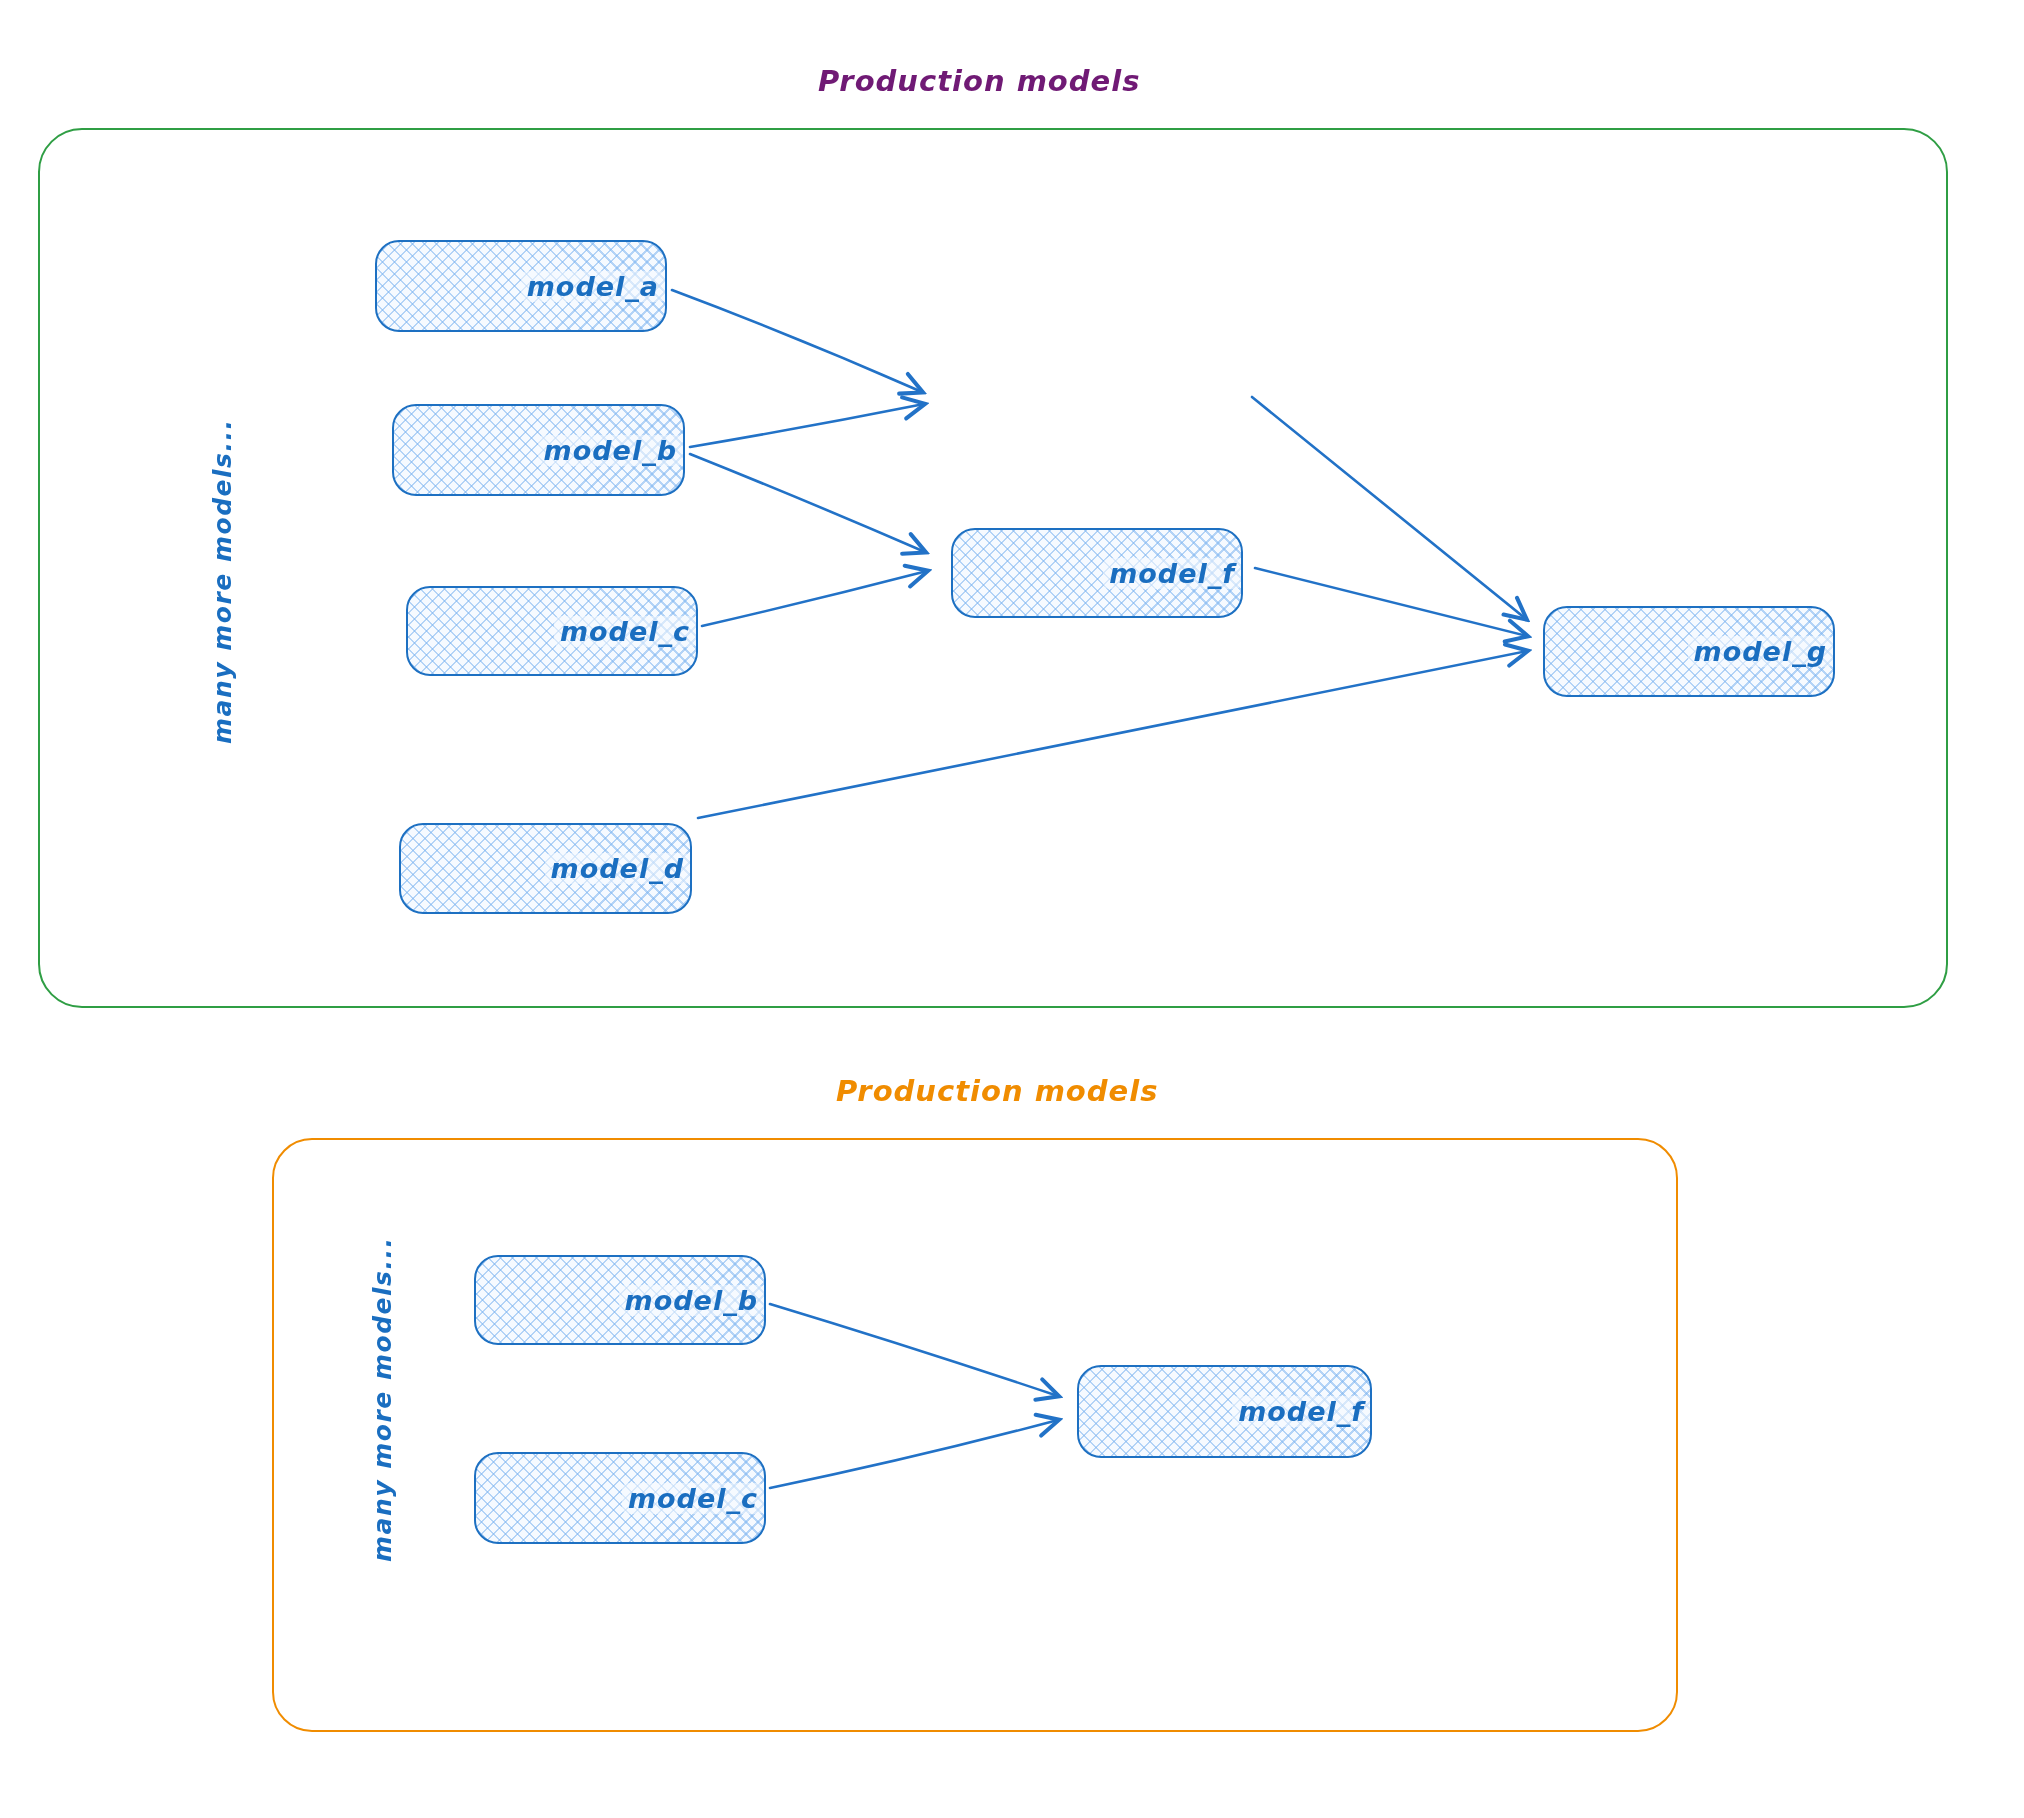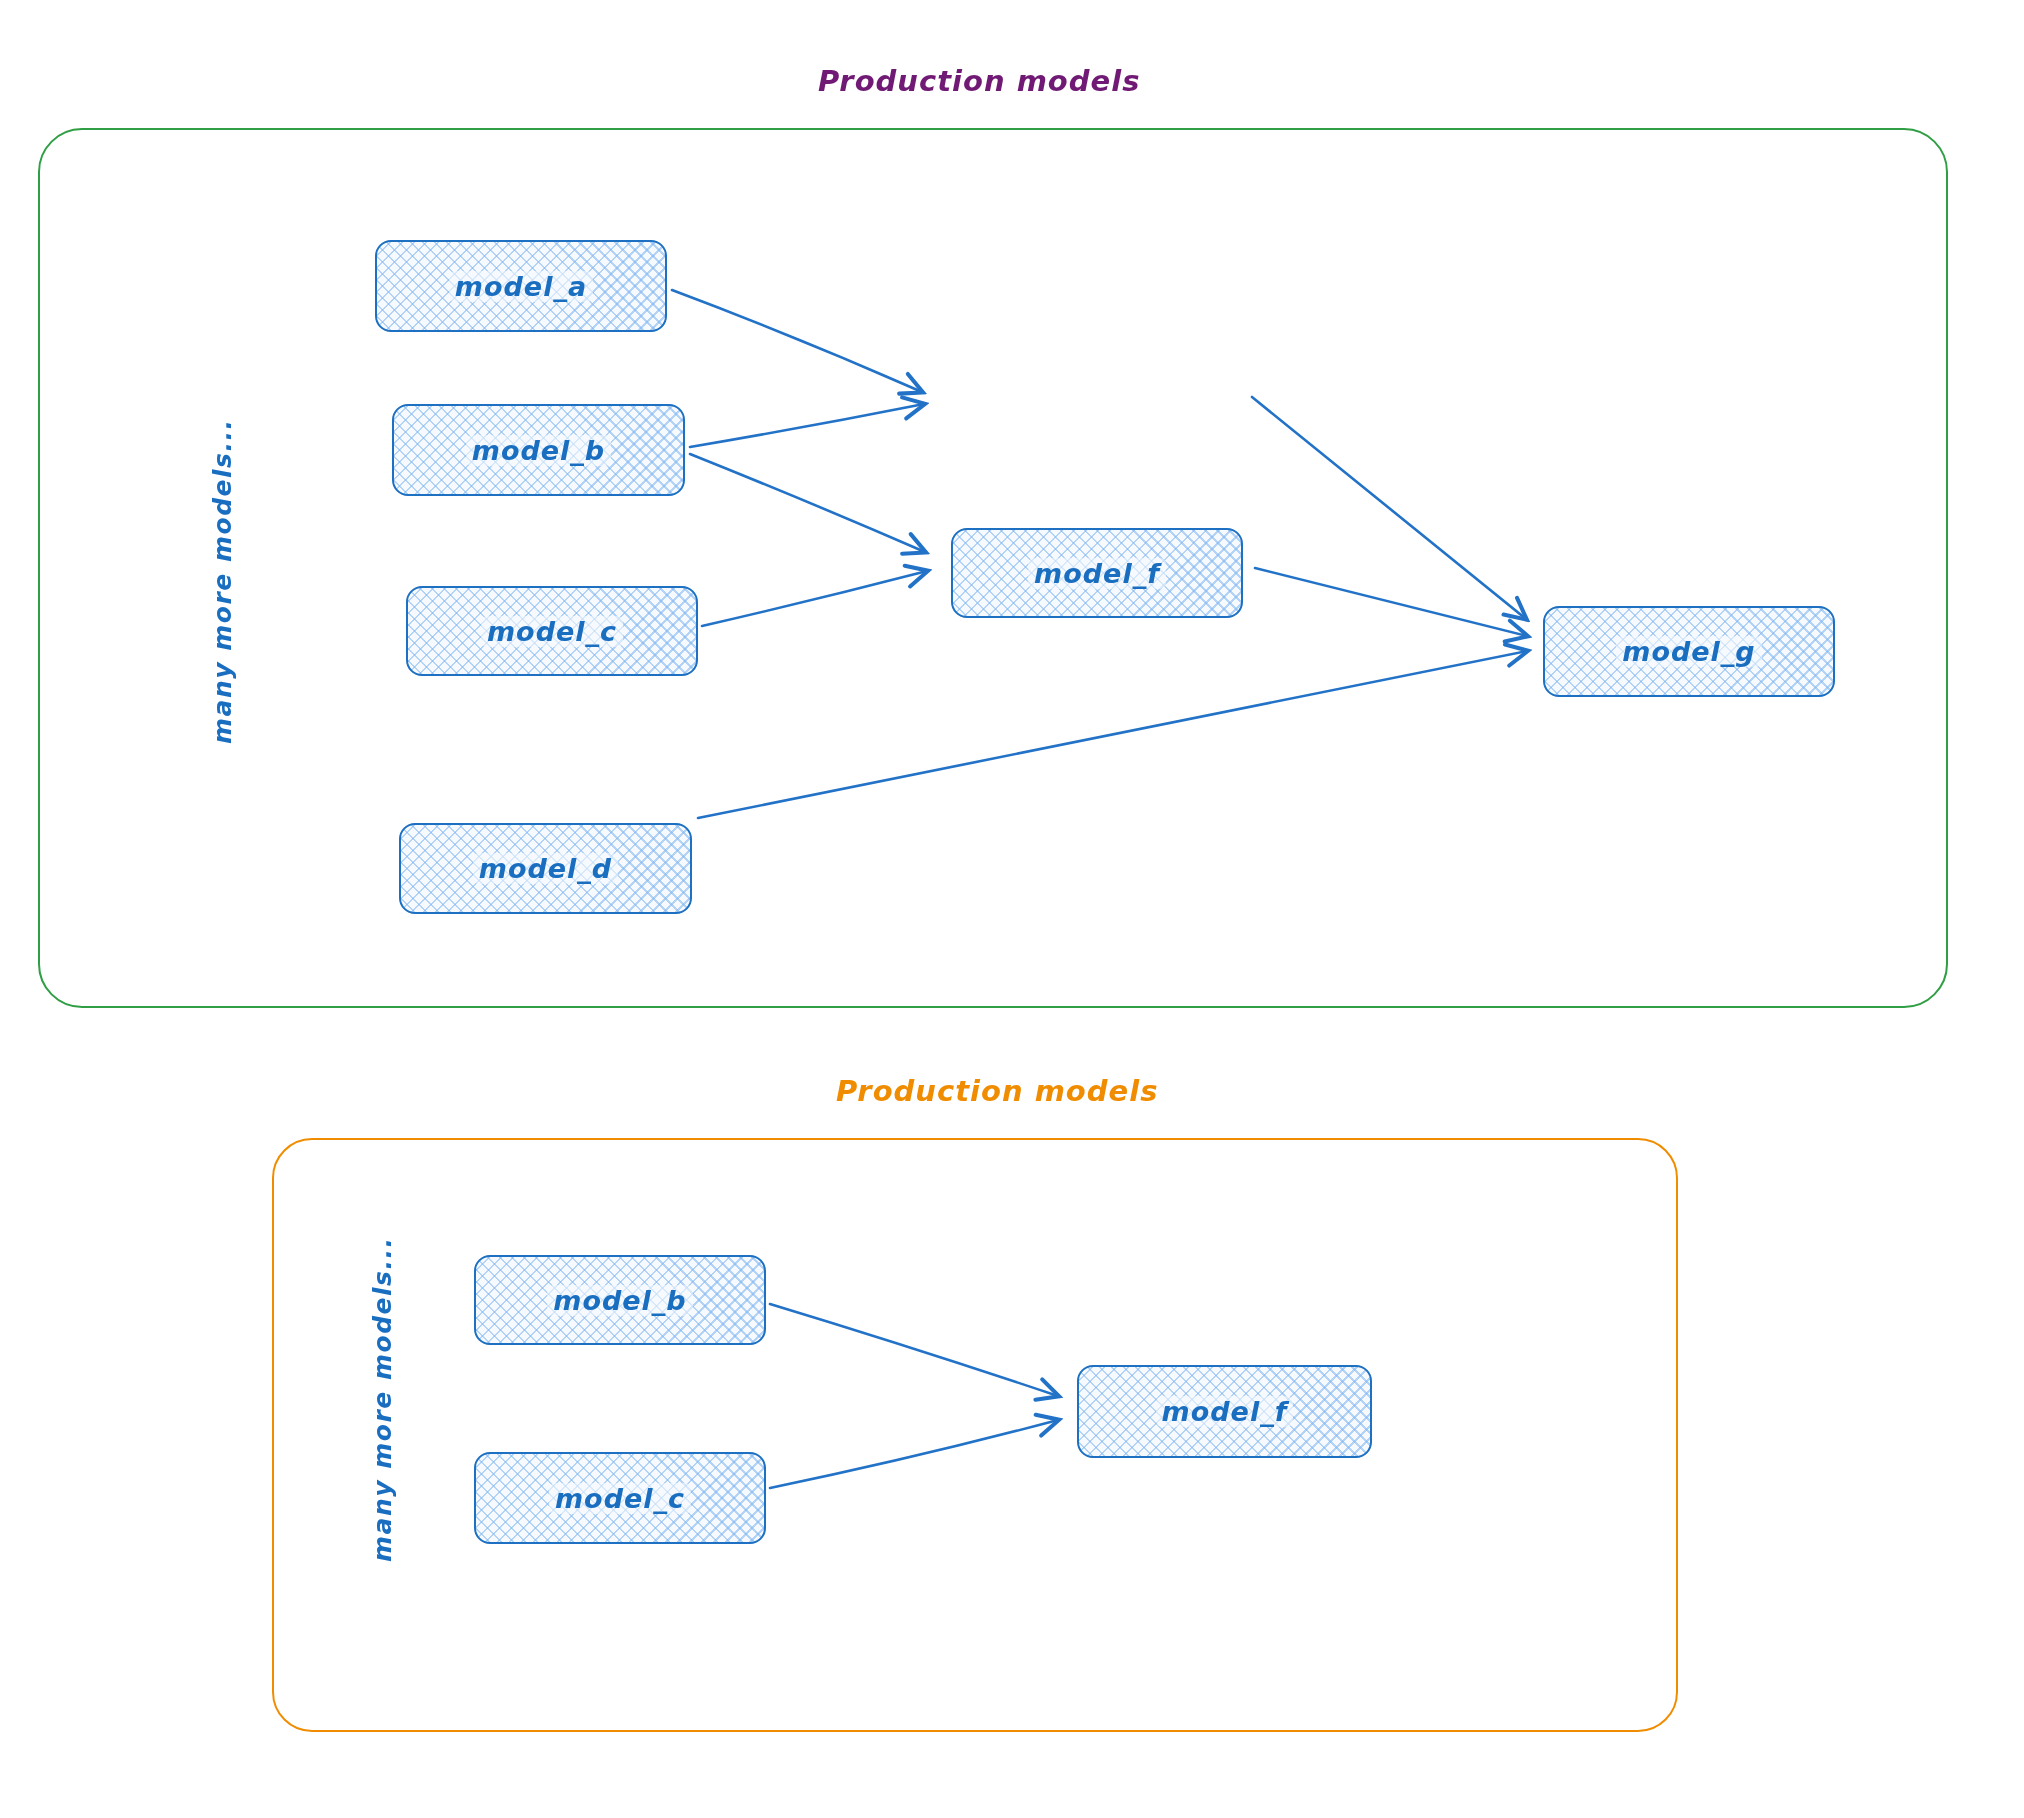--- a/index.html
+++ b/index.html
@@ -49,28 +49,28 @@
     letter-spacing: 1.5px;
     white-space: nowrap;
   }
   .side-label-production { left: 208px; top: 468px; height: 276px; }
   .side-label-development { left: 368px; top: 1286px; height: 276px; }
 
   .node {
     position: absolute;
     box-sizing: border-box;
     border: 2.5px solid #1d70c2;
-    border-radius: 16px;
+    border-radius: 24px;
     background:
       repeating-linear-gradient(45deg,  rgba(125,180,240,0.55) 0 1.8px, transparent 1.8px 8.5px),
       repeating-linear-gradient(135deg, rgba(125,180,240,0.55) 0 1.8px, transparent 1.8px 8.5px),
       #f6faff;
     display: flex;
     align-items: center;
-    justify-content: center;
+    justify-content: flex-end;
   }
   .node-label {
     color: #1a6ec0;
     font-size: 27px;
     font-weight: 600;
     font-style: italic;
     letter-spacing: 1px;
     background: rgba(246,250,255,0.55);
     padding: 0 6px;
     border-radius: 6px;

